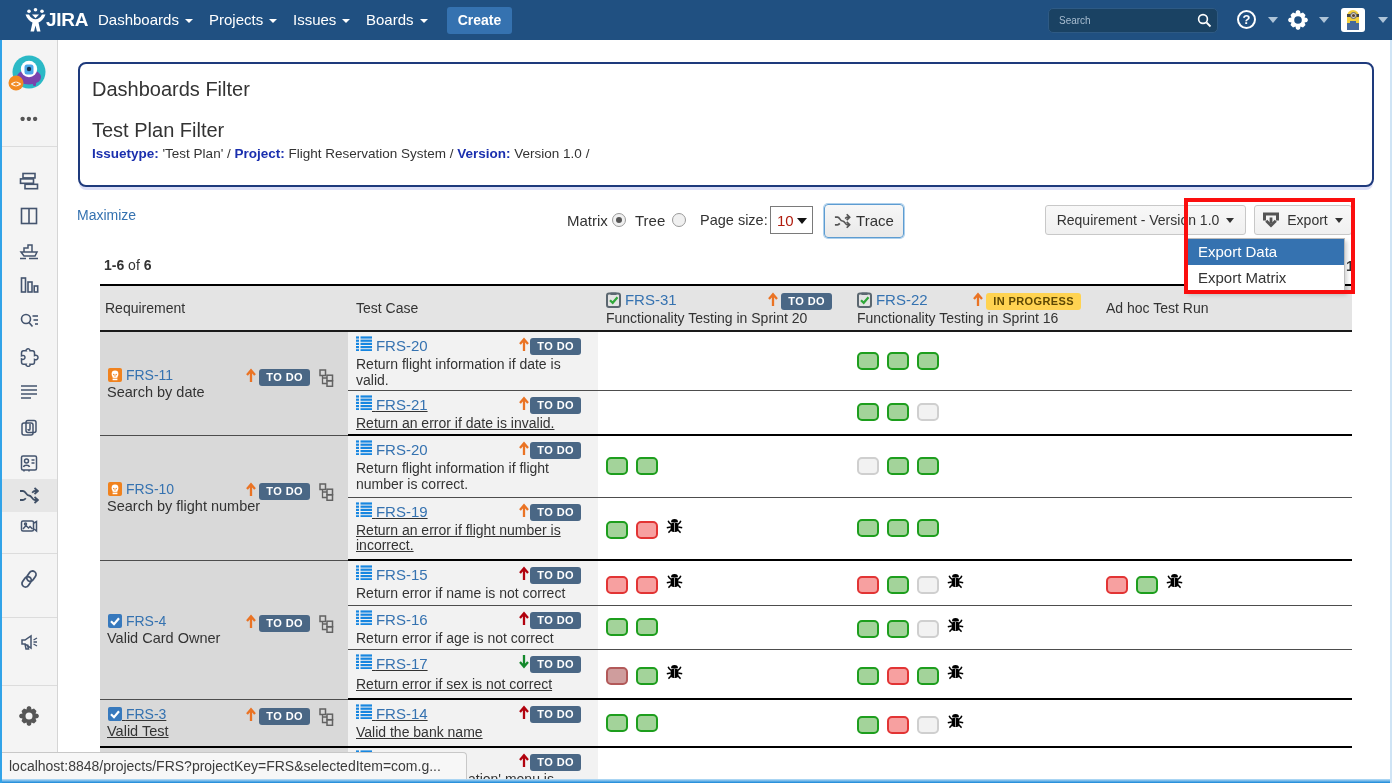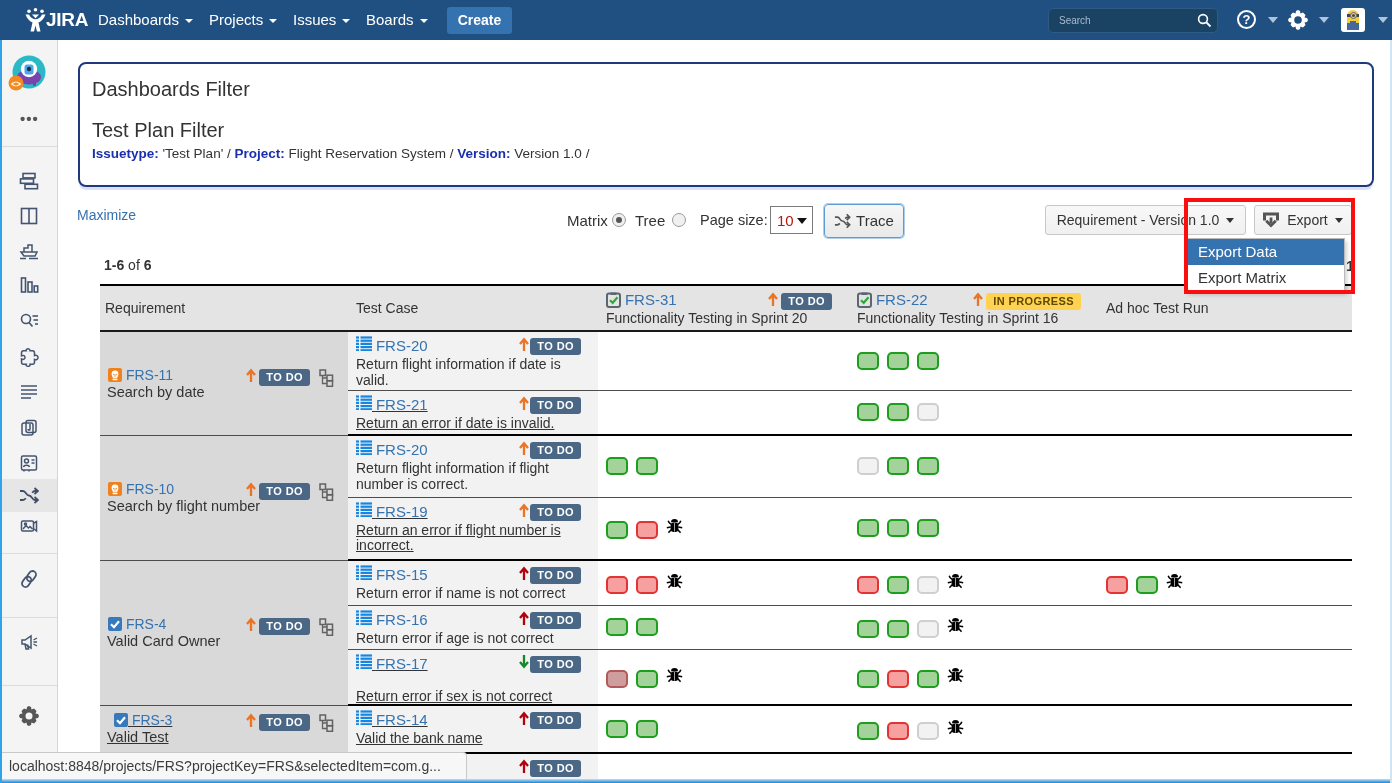--- a/index.html
+++ b/index.html
@@ -578,21 +578,21 @@
               <rect x="0" y="3.6" width="3" height="2.2" fill="#1786e0"></rect>
               <rect x="4.5" y="3.6" width="11.5" height="2.2" fill="#1786e0"></rect>
               <rect x="0" y="6.8" width="3" height="2.2" fill="#1786e0"></rect>
               <rect x="4.5" y="6.8" width="11.5" height="2.2" fill="#1786e0"></rect>
               <rect x="0" y="10.0" width="3" height="2.2" fill="#1786e0"></rect>
               <rect x="4.5" y="10.0" width="11.5" height="2.2" fill="#1786e0"></rect>
               <rect x="0" y="13.2" width="3" height="2.2" fill="#1786e0"></rect>
               <rect x="4.5" y="13.2" width="11.5" height="2.2" fill="#1786e0"></rect>
             </svg> <a class="tclink" style="font-size:15px">FRS-17</a><span style="position:absolute;right:66px;top:4px"><svg width="16" height="16" viewBox="0 0 16 16" style="vertical-align:-3px">
                 <path d="M8 1 L8 12 M4 8 L8 12.8 L12 8" fill="none" stroke="#14892c" stroke-width="2.3"></path>
-              </svg></span><span class="lz" style="position:absolute;right:17px;top:6px">TO DO</span><div class="desc" style="margin-top:17px;width:236px">Return error if sex is not correct</div></div>
+              </svg></span><span class="lz" style="position:absolute;right:17px;top:6px">TO DO</span><div class="desc" style="margin-top:5px;width:236px">Return error if sex is not correct</div></div>
         </td>
         <td class="st" style="vertical-align:middle">
           <div style="padding-left:8px"><span class="sq sqm"></span><span class="sq sqg"></span><svg class="bug" width="17" height="17" viewBox="0 0 17 17">
               <path d="M5 5.2 A3.5 3.3 0 0 1 12 5.2 Z" fill="#000"></path>
               <rect x="4.6" y="5.6" width="7.8" height="9.4" rx="3.2" fill="#000"></rect>
               <rect x="8.05" y="6" width="0.9" height="8.6" fill="#b5b5b5"></rect>
               <g stroke="#000" stroke-width="1.5" fill="none">
                 <path d="M5 7.2 C3.6 6.6 2.6 5.4 2.2 3.8"></path>
                 <path d="M12 7.2 C13.4 6.6 14.4 5.4 14.8 3.8"></path>
                 <path d="M4.7 10 L0.8 10.8"></path>
@@ -617,21 +617,21 @@
               </g>
             </svg></div>
         </td>
         <td class="st" style="vertical-align:middle">
           <div style="padding-left:8px"></div>
         </td>
       </tr>
 <tr class="thick" style="height:48px">
         <td class="req cellrel" rowspan="1">
           <div style="position:relative">
-            <div style="padding-left:14px"><svg width="14" height="14" viewBox="0 0 14 14" style="vertical-align:-2px">
+            <div style="padding-left:8px"><svg width="14" height="14" viewBox="0 0 14 14" style="vertical-align:-2px">
                 <rect width="14" height="14" rx="2" fill="#3779bd"></rect>
                 <path d="M3 7.2 L6 10.2 L11 4.2" fill="none" stroke="#fff" stroke-width="2.2"></path>
               </svg> <a class="tclink">FRS-3</a><span style="position:absolute;right:89px;top:0px"><svg width="16" height="16" viewBox="0 0 16 16" style="vertical-align:-3px">
                   <path d="M8 15 L8 4 M4 8 L8 3.2 L12 8" fill="none" stroke="#ea7324" stroke-width="2.3"></path>
                 </svg></span><span class="lz" style="position:absolute;right:38px;top:2px">TO DO</span><span style="position:absolute;right:14px;top:2px"><svg width="15" height="18" viewBox="0 0 15 18" style="vertical-align:-4px" fill="none" stroke="#626262" stroke-width="1.5">
                   <rect x="1" y="1" width="5.5" height="5.5"></rect>
                   <path d="M3.5 6.5 L3.5 14.5 L8 14.5 M3.5 9 L8 9" stroke-width="1.3"></path>
                   <rect x="8" y="6.2" width="5.5" height="5.5"></rect>
                   <rect x="8" y="11.8" width="5.5" height="5.5"></rect>
                 </svg></span></div>

